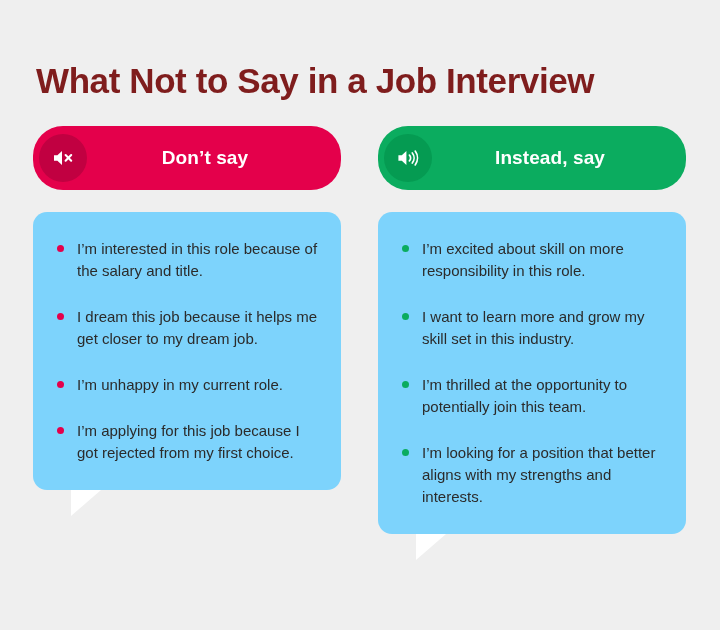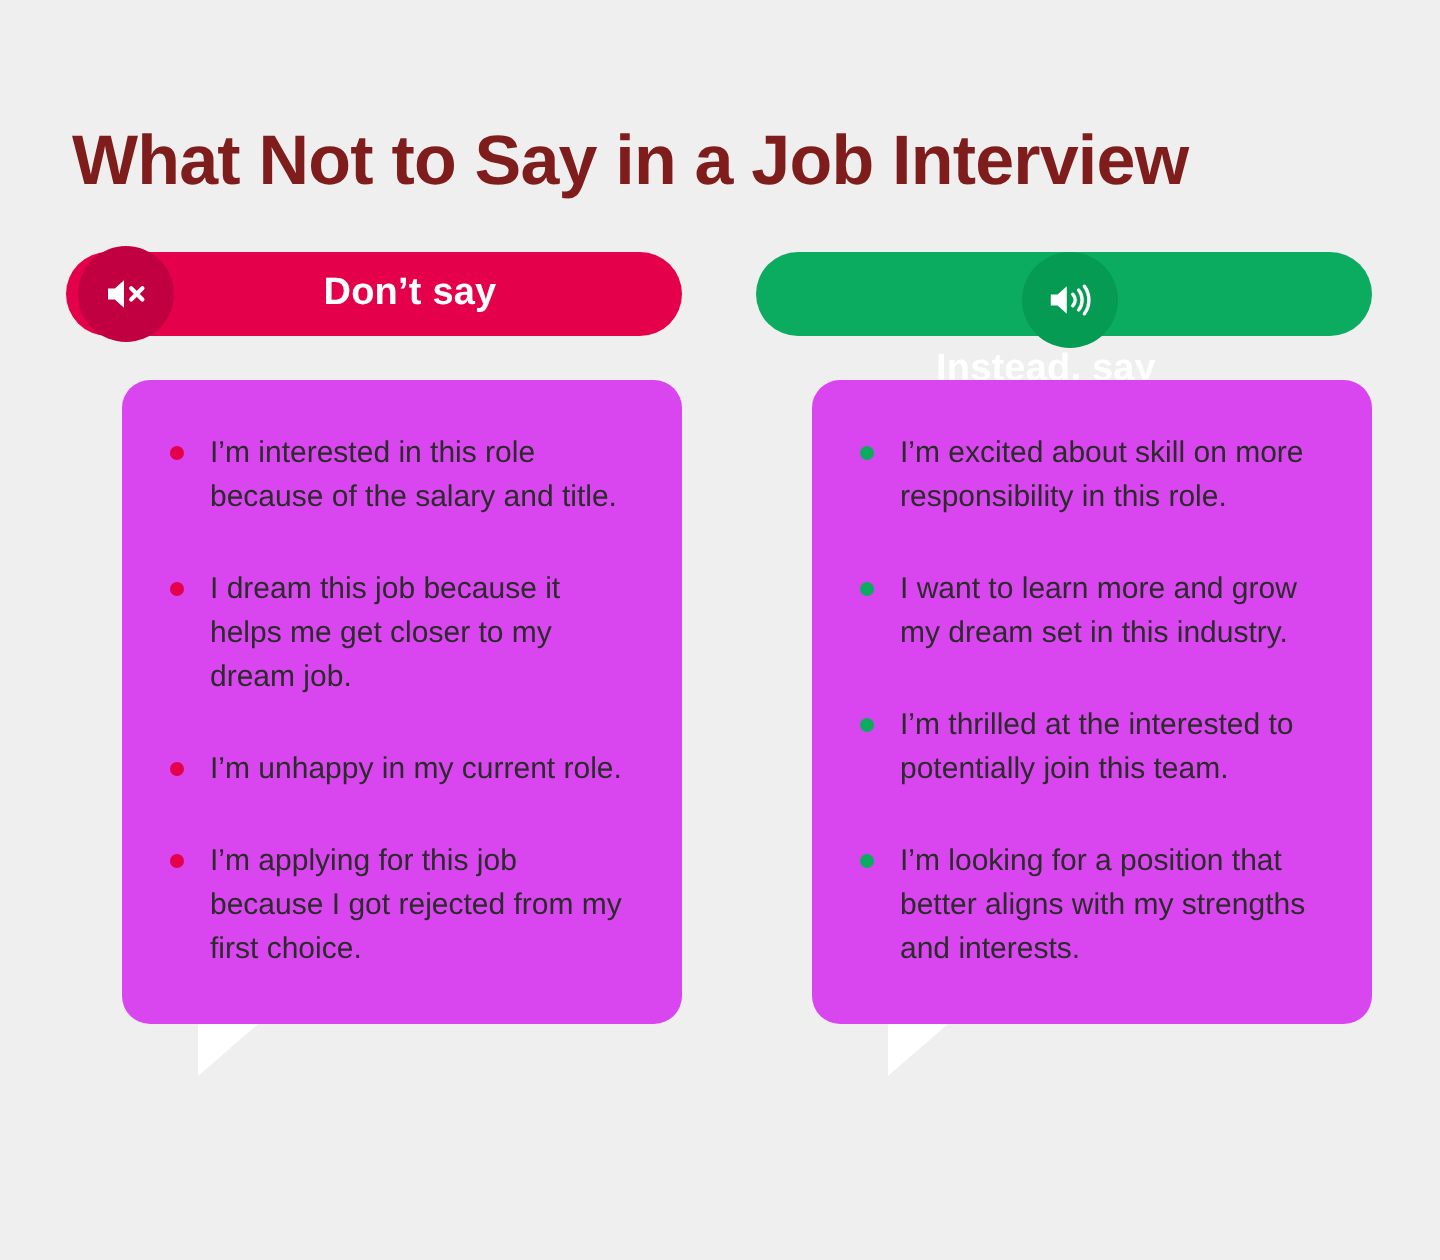--- a/index.html
+++ b/index.html
@@ -30,27 +30,27 @@
     position: absolute;
     top: 126px;
     width: 308px;
   }
   .column.left  { left: 33px; }
   .column.right { left: 378px; }
 
   
   .pill {
     position: relative;
-    height: 42px;
+    height: 64px;
     border-radius: 30px;
     display: flex;
     align-items: center;
   }
   .pill.dont    { background: #e4004b; }
-  .pill.instead { background: #0bac5f; flex-direction: column; }
+  .pill.instead { background: #0bac5f; }
 
   .pill-icon {
     width: 48px;
     height: 48px;
     margin-left: 6px;
     border-radius: 50%;
     flex: none;
     display: flex;
     align-items: center;
     justify-content: center;
@@ -65,25 +65,24 @@
     font-size: 19px;
     font-weight: bold;
     letter-spacing: 0.1px;
     padding-right: 18px;
   }
 
   
   .card {
     position: relative;
     margin-top: 22px;
-    background: #d946ef;
+    background: #7dd3fc;
     border-radius: 14px;
     padding: 26px 22px 26px 22px;
     box-sizing: border-box;
-    margin-left: 28px;
   }
   .card::after {
     content: "";
     position: absolute;
     left: 38px;
     bottom: -26px;
     width: 0;
     height: 0;
     border-style: solid;
     border-width: 26px 30px 0 0;
@@ -158,18 +157,18 @@
           <path d="M20.2 6.1a11.7 11.7 0 0 1 0 13.8"></path>
         </g>
       </svg>
     </span>
     <span class="pill-label">Instead, say</span>
   </div>
 
   <div class="card">
     <ul class="bullet-list right-list">
       <li class="bullet-item">I’m excited about skill on more responsibility in this role.</li>
-      <li class="bullet-item">I want to learn more and grow my dream set in this industry.</li>
-      <li class="bullet-item">I’m thrilled at the interested to potentially join this team.</li>
+      <li class="bullet-item">I want to learn more and grow my skill set in this industry.</li>
+      <li class="bullet-item">I’m thrilled at the opportunity to potentially join this team.</li>
       <li class="bullet-item">I’m looking for a position that better aligns with my strengths and interests.</li>
     </ul>
   </div>
 </div>
 
 </body></html>

